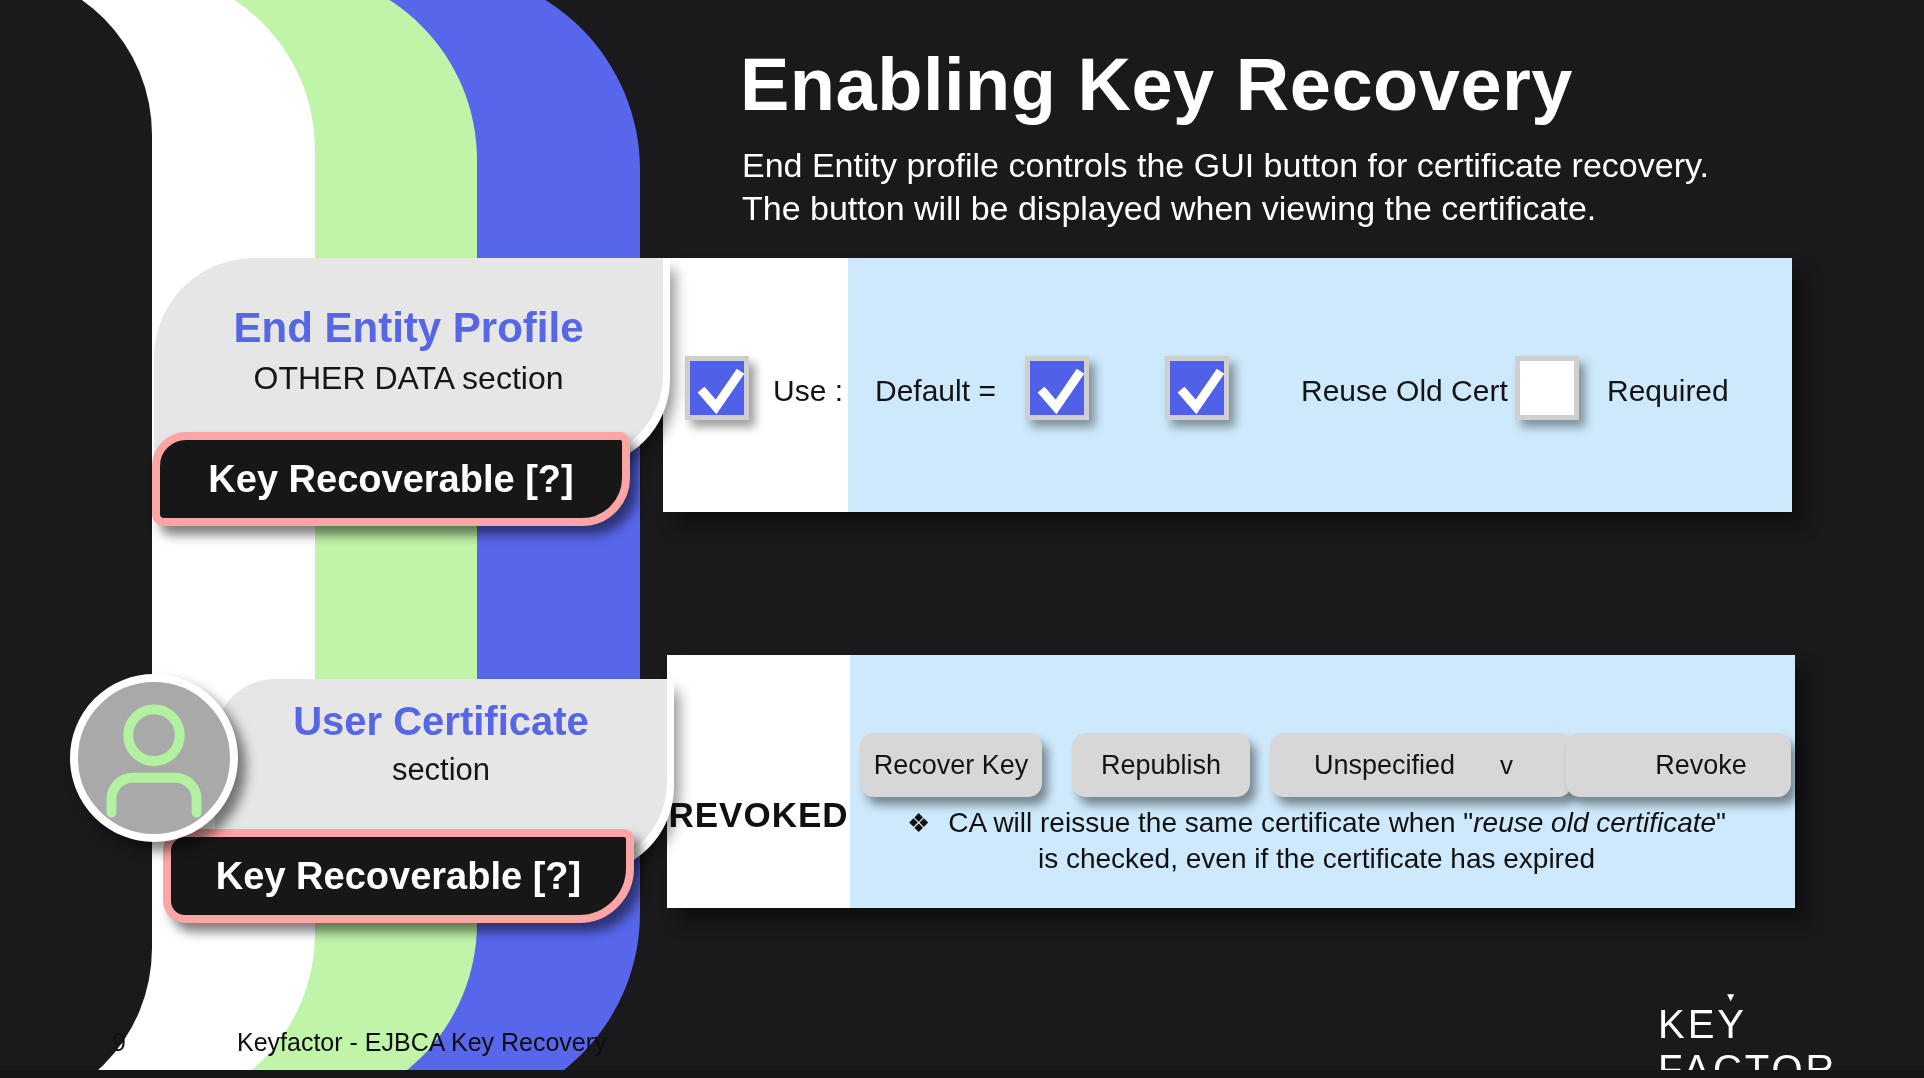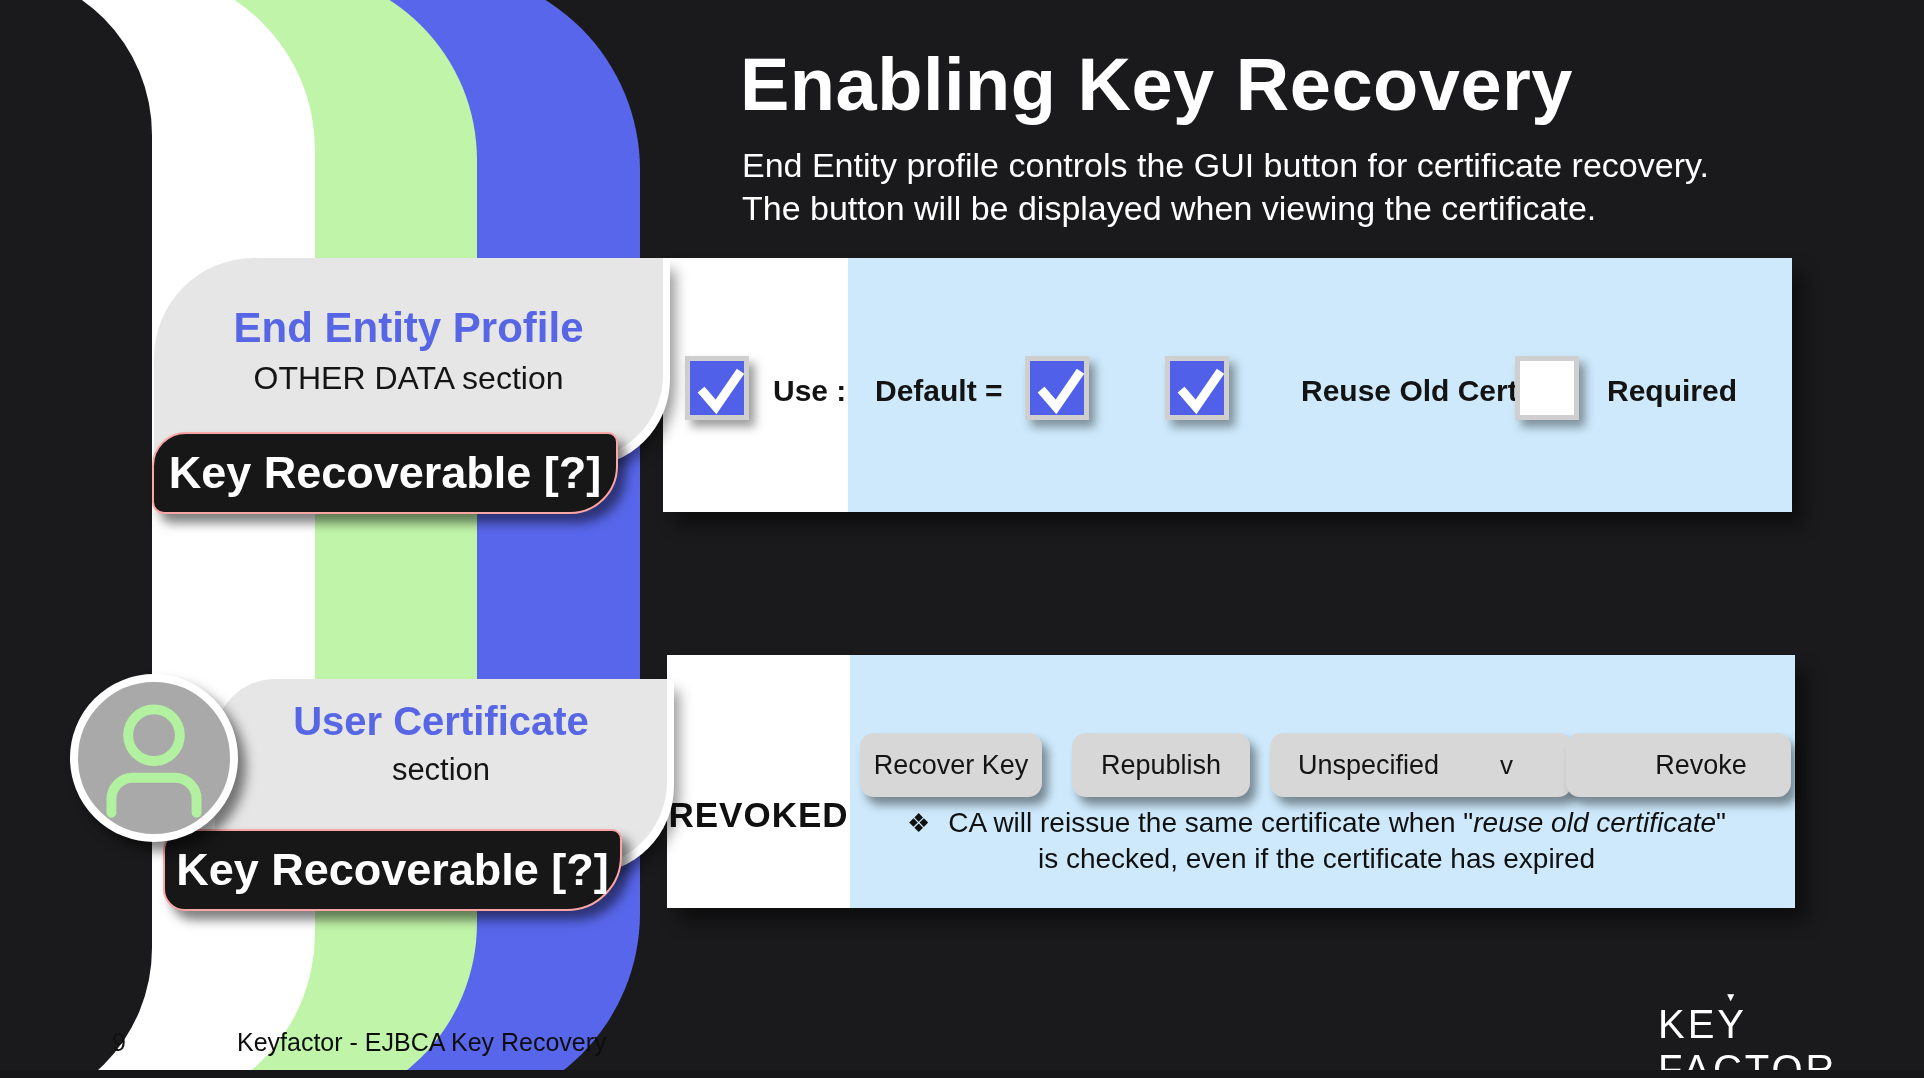--- a/index.html
+++ b/index.html
@@ -19,30 +19,30 @@
   
   #title{position:absolute;left:740px;top:42px;font-size:74px;font-weight:600;color:#fff;z-index:6;letter-spacing:.5px;}
   #subtitle{position:absolute;left:742px;top:144px;font-size:34px;line-height:43px;font-weight:400;color:#fff;z-index:6;}
 
   
   .panel{position:absolute;display:flex;z-index:2;box-shadow:12px 14px 16px rgba(0,0,0,.45);}
   .panel-white{background:#ffffff;position:relative;}
   .panel-blue{background:#cde9fb;position:relative;flex:1;}
   .card{position:absolute;background:#e7e6e7;z-index:3;text-align:center;
         box-shadow:4px 4px 0 3px #ffffff,12px 12px 14px rgba(0,0,0,.42);}
-  .pill{position:absolute;background:#171717;border:2px solid #fca5a5;z-index:4;
+  .pill{position:absolute;background:#171717;border:8px solid #fca5a5;z-index:4;
         display:flex;align-items:center;justify-content:center;
-        color:#fff;font-size:45px;font-weight:600;
+        color:#fff;font-size:38px;font-weight:600;
         box-shadow:8px 9px 11px rgba(0,0,0,.5);}
   .cbox{position:absolute;width:54px;height:54px;border:5px solid #cfcfcf;background:#fff;
         box-shadow:6px 7px 9px rgba(0,0,0,.38);}
   .cbox svg{visibility:hidden;position:absolute;left:2px;top:2px;}
   .cbox.checked{background:#5160e8;}
   .cbox.checked svg{visibility:visible;}
-  .row-label{position:absolute;font-size:30px;font-weight:700;color:#131313;top:114px;line-height:38px;white-space:nowrap;}
+  .row-label{position:absolute;font-size:30px;font-weight:400;color:#131313;top:114px;line-height:38px;white-space:nowrap;}
 
   
   #panel1{left:663px;top:258px;width:1129px;height:254px;}
   #panel1 .panel-white{width:185px;}
   #card1{left:154px;top:258px;width:509px;height:202px;border-radius:100px 0 85px 0;}
   #card1 .card-heading{margin-top:46px;font-size:42px;font-weight:700;color:#5766e4;}
   #card1 .card-sub{margin-top:8px;font-size:32px;color:#151515;font-weight:500;}
   #pill1{left:152px;top:432px;width:462px;height:78px;border-radius:34px 10px 48px 12px;}
 
   
@@ -56,21 +56,21 @@
           background:#a9a9a9;border:8px solid #fff;z-index:5;
           box-shadow:8px 9px 12px rgba(0,0,0,.5);}
   #revoked{position:absolute;left:0;right:0;top:140px;text-align:center;
            font-size:35px;font-weight:600;letter-spacing:1px;color:#101010;}
   .btn{position:absolute;top:78px;height:64px;background:#d7d7d7;border-radius:14px;
        box-shadow:6px 8px 10px rgba(0,0,0,.42);
        display:flex;align-items:center;justify-content:center;
        font-size:27px;color:#141414;}
   #btn-recover{left:10px;width:182px;}
   #btn-republish{left:222px;width:178px;}
-  #dropdown{left:420px;width:302px;justify-content:flex-start;padding-left:28px;box-sizing:border-box;}
+  #dropdown{left:420px;width:302px;justify-content:flex-start;padding-left:44px;box-sizing:border-box;}
   #dropdown .caret{position:absolute;left:230px;font-size:26px;}
   #btn-revoke{left:716px;width:180px;padding-left:45px;}
   #note{position:absolute;left:0;right:12px;top:150px;text-align:center;
         font-size:28px;line-height:35px;color:#101010;font-weight:500;}
   #note .bullet{margin-right:18px;font-size:26px;}
   #note .ital{font-style:italic;}
 
   
   #page-num{position:absolute;left:112px;top:1028px;font-size:25px;color:#111;z-index:6;}
   #footer-text{position:absolute;left:237px;top:1028px;font-size:25px;font-weight:500;color:#0d0d0d;z-index:6;}

